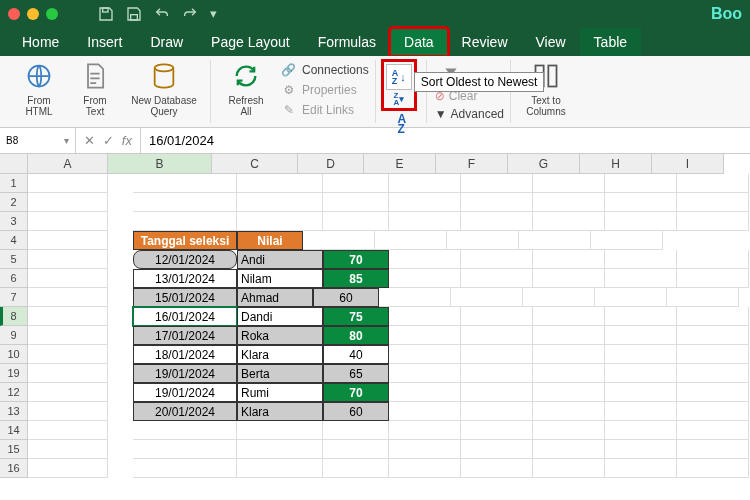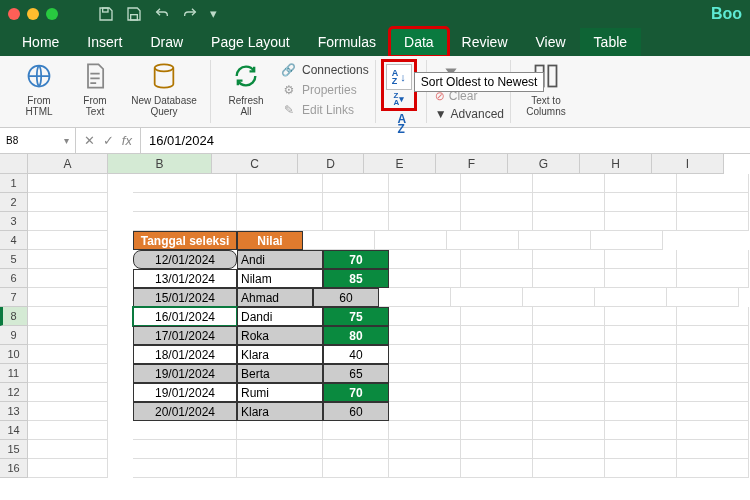--- a/index.html
+++ b/index.html
@@ -255,21 +255,21 @@
         <div class="row-h">1</div>
         <div class="row-h">2</div>
         <div class="row-h">3</div>
         <div class="row-h">4</div>
         <div class="row-h">5</div>
         <div class="row-h">6</div>
         <div class="row-h">7</div>
         <div class="row-h sel">8</div>
         <div class="row-h">9</div>
         <div class="row-h">10</div>
-        <div class="row-h">11</div>
+        <div class="row-h">19</div>
         <div class="row-h">12</div>
         <div class="row-h">13</div>
         <div class="row-h">14</div>
         <div class="row-h">15</div>
         <div class="row-h">16</div>
       </div>
     <div class="cells" id="cells">
         <div class="row">
           <div class="cell colwA" style="width: 80px;"></div>
           <div class="cell colwB" style="width: 104px;"></div>

